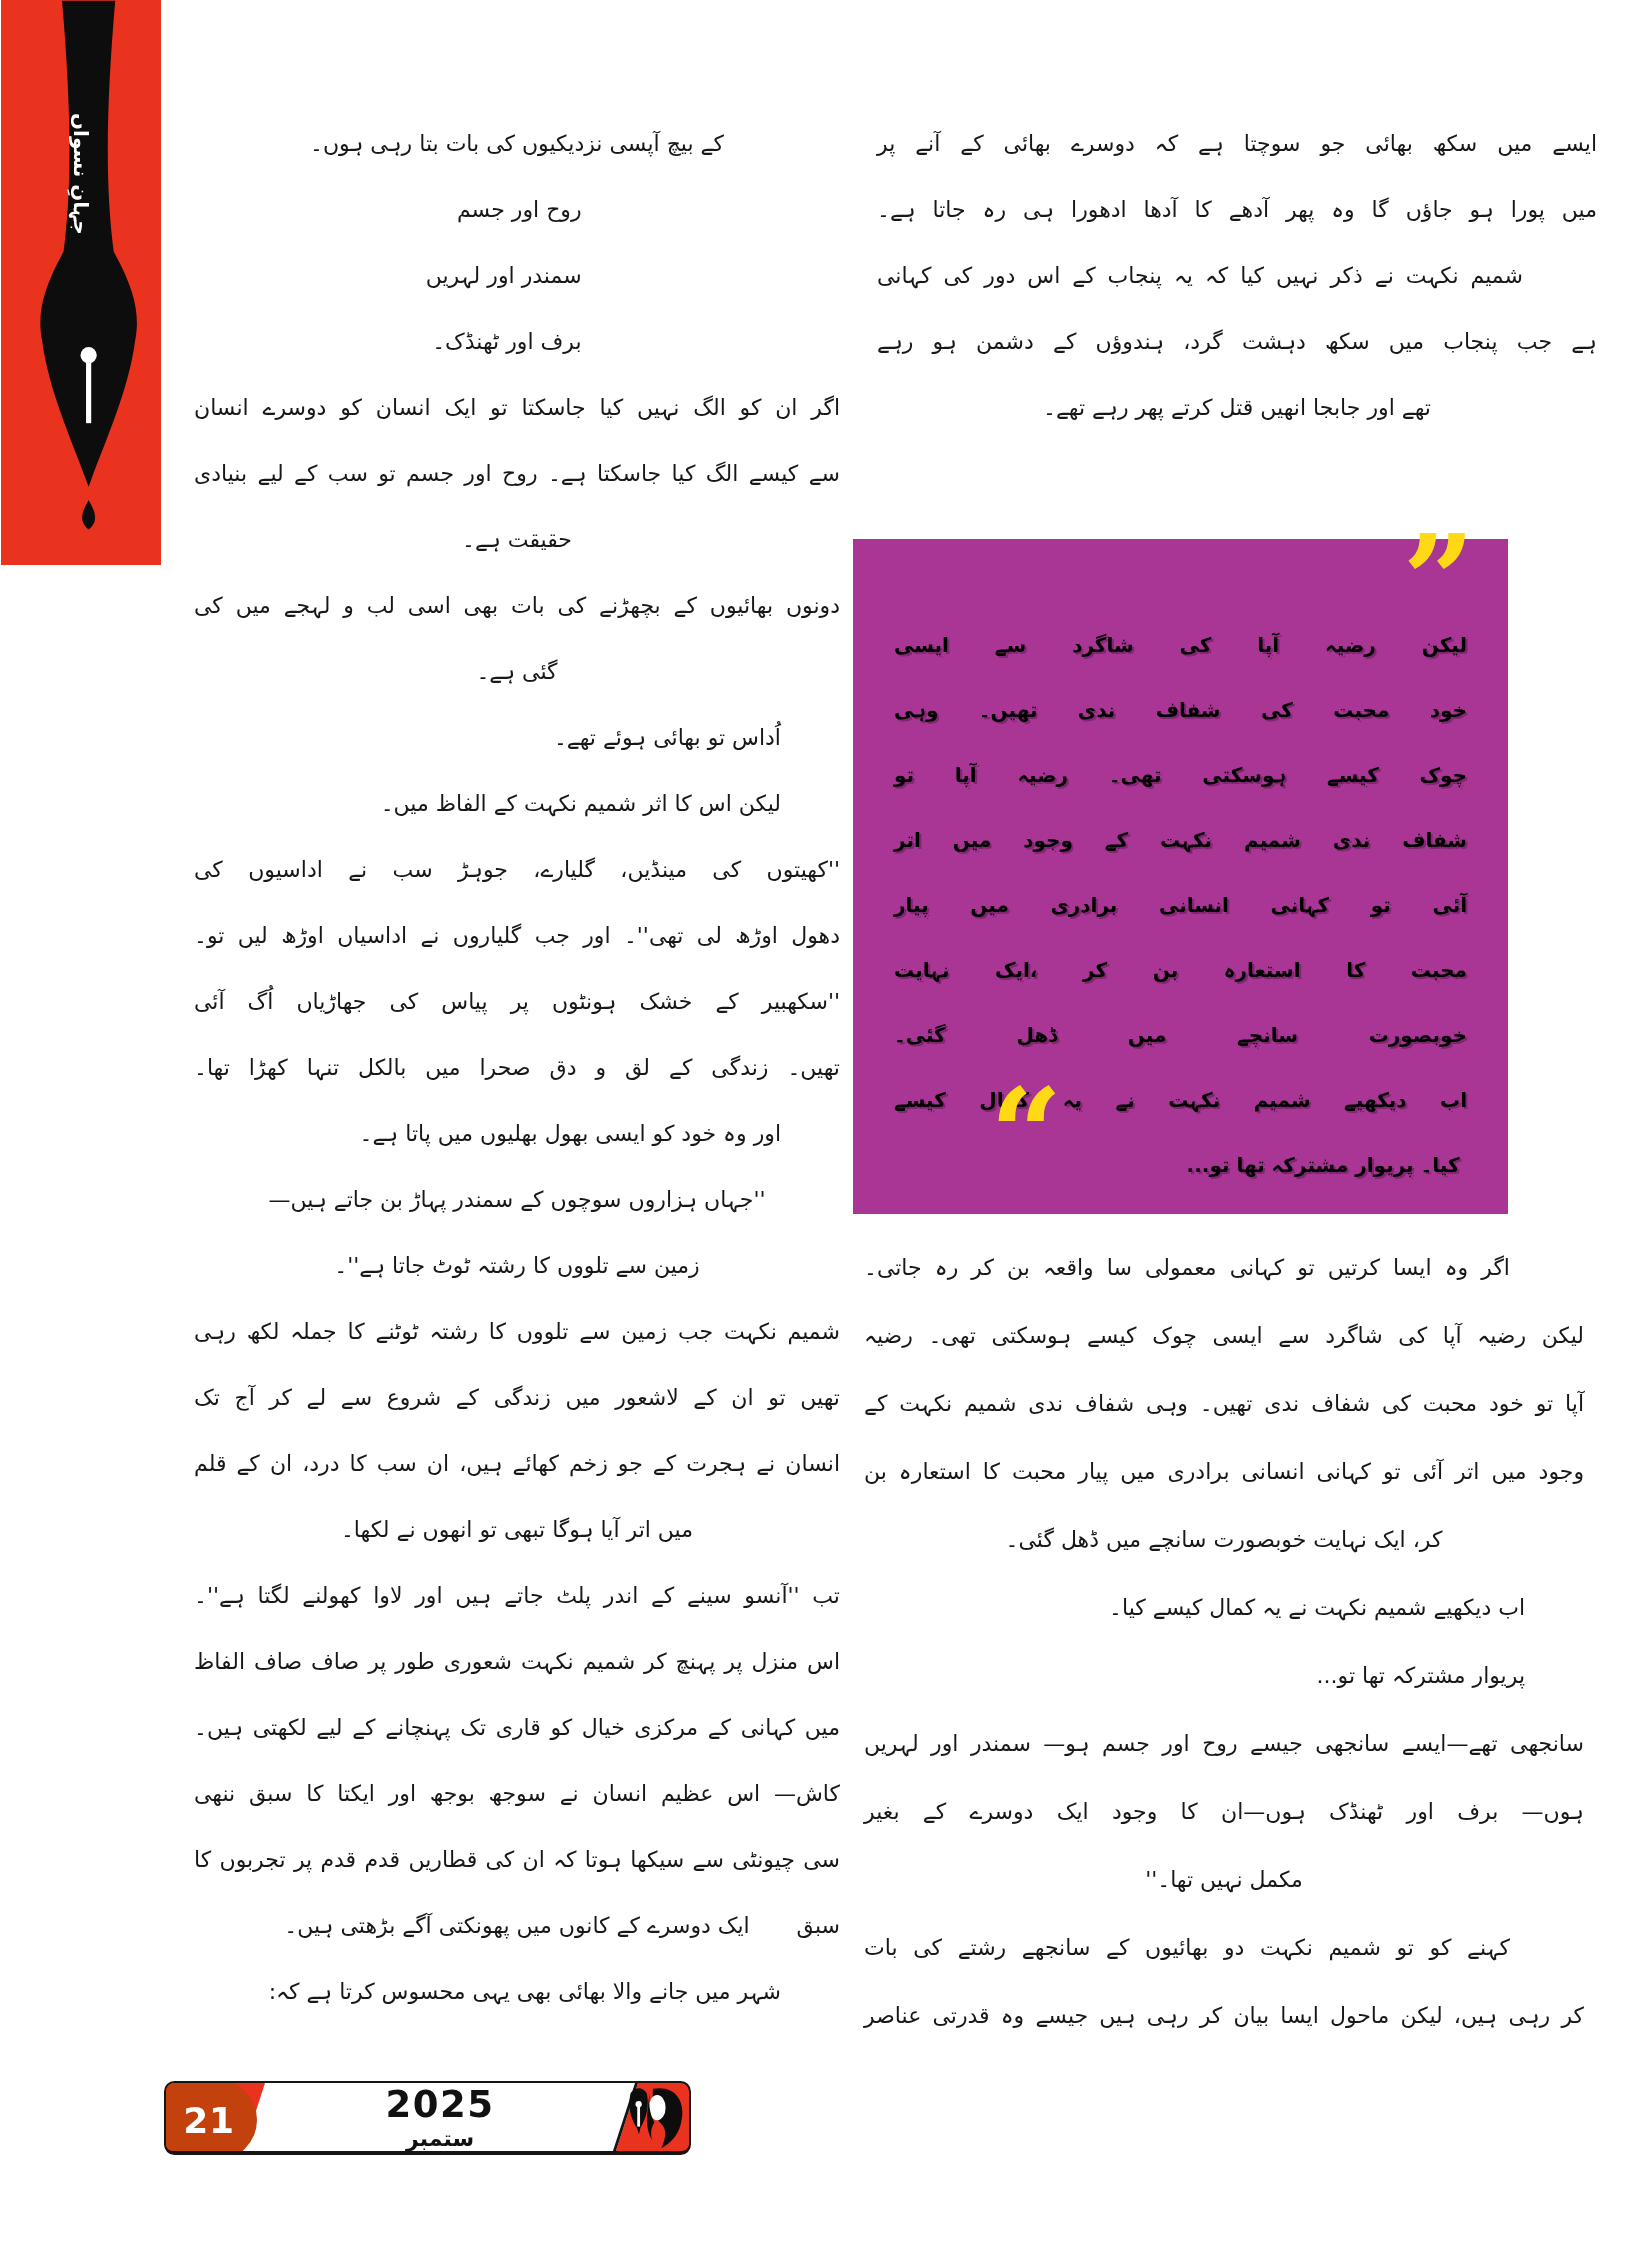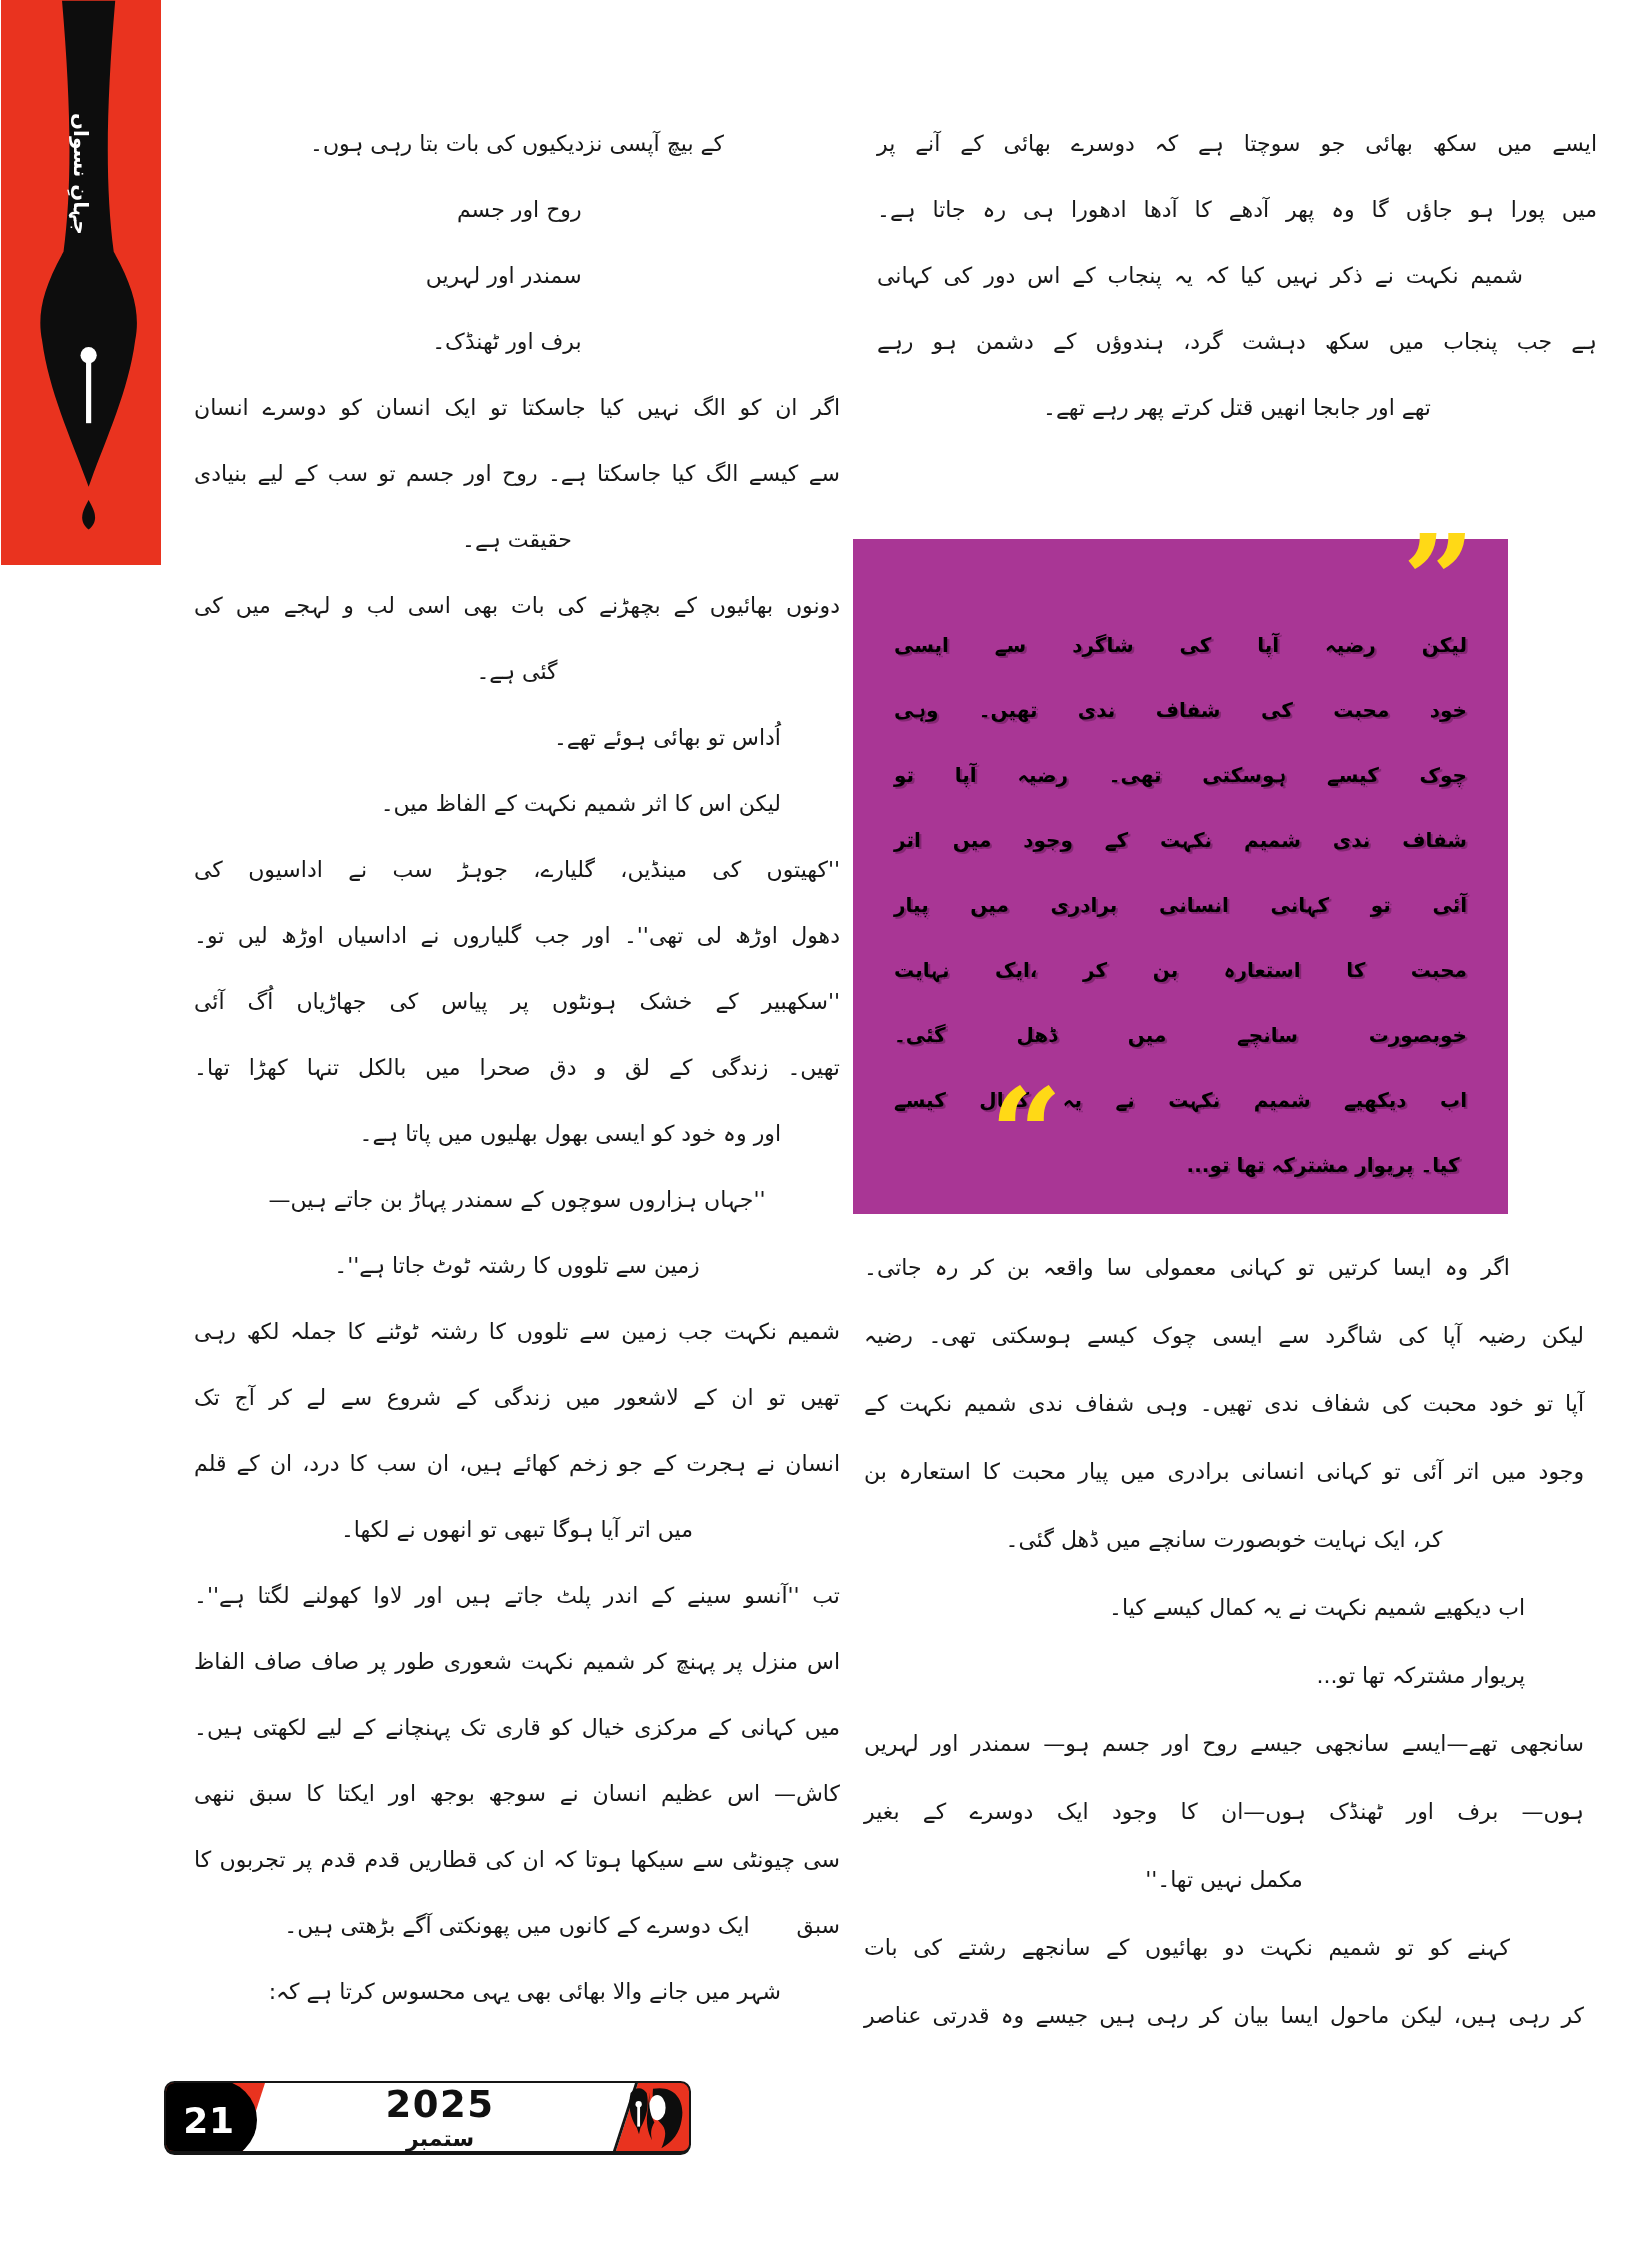--- a/index.html
+++ b/index.html
@@ -167,21 +167,21 @@
     <div class="tline s-i">پریوار مشترکہ تھا تو...</div>
     <div class="tline s-j">سانجھی تھے—ایسے سانجھی جیسے روح اور جسم ہو— سمندر اور لہریں</div>
     <div class="tline s-j">ہوں— برف اور ٹھنڈک ہوں—ان کا وجود ایک دوسرے کے بغیر</div>
     <div class="tline s-r">مکمل نہیں تھا۔''</div>
     <div class="tline s-ji">کہنے کو تو شمیم نکہت دو بھائیوں کے سانجھے رشتے کی بات</div>
     <div class="tline s-j">کر رہی ہیں، لیکن ماحول ایسا بیان کر رہی ہیں جیسے وہ قدرتی عناصر</div>
   </div>
 
 <div class="footer-bar" style="background: rgb(233, 51, 31);">
   <div class="footer-white"></div>
-  <div class="footer-cap" style="background: #000000; align-items: center;">
+  <div class="footer-cap" style="background: #c2410c; align-items: center;">
     <span class="footer-page-num">21</span>
   </div>
   <div class="footer-content">
     <span class="footer-year">2025</span>
     <span class="footer-month">ستمبر</span>
     <span class="footer-mag">ماہنامہ خواتین دنیا</span>
   </div>
   <svg class="footer-logo" width="77" height="65" viewBox="0 0 110 90">
     <path fill="#0d0d0d" d="M28,10 C35,1 45,1 51,10 C55,27 51,45 42,60 L40,69 L37,60
          C27,45 24,27 28,10 Z"></path>

